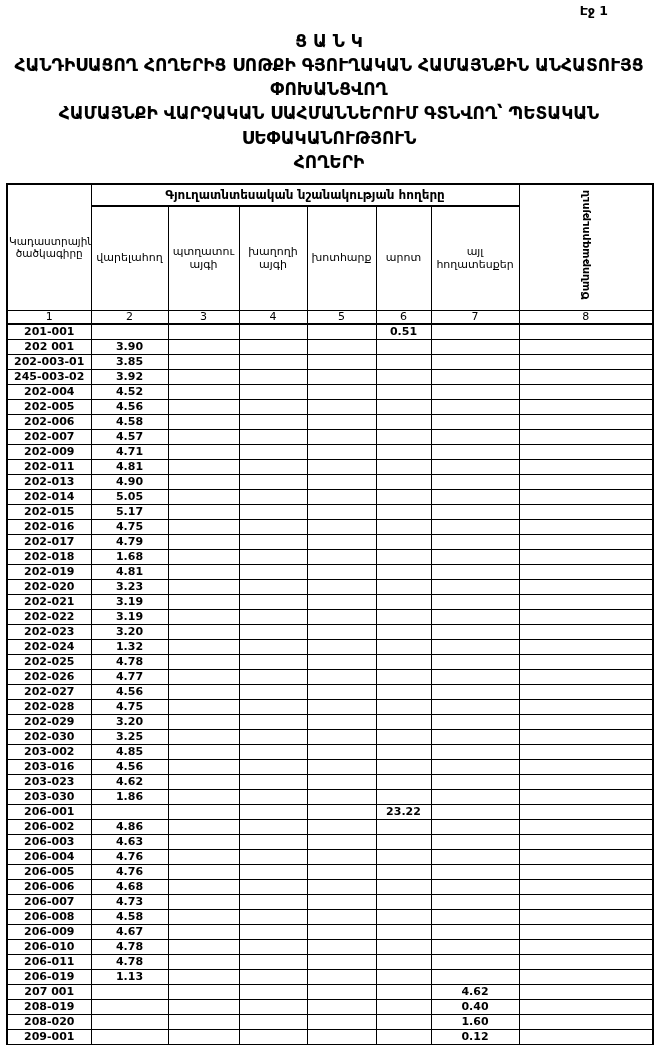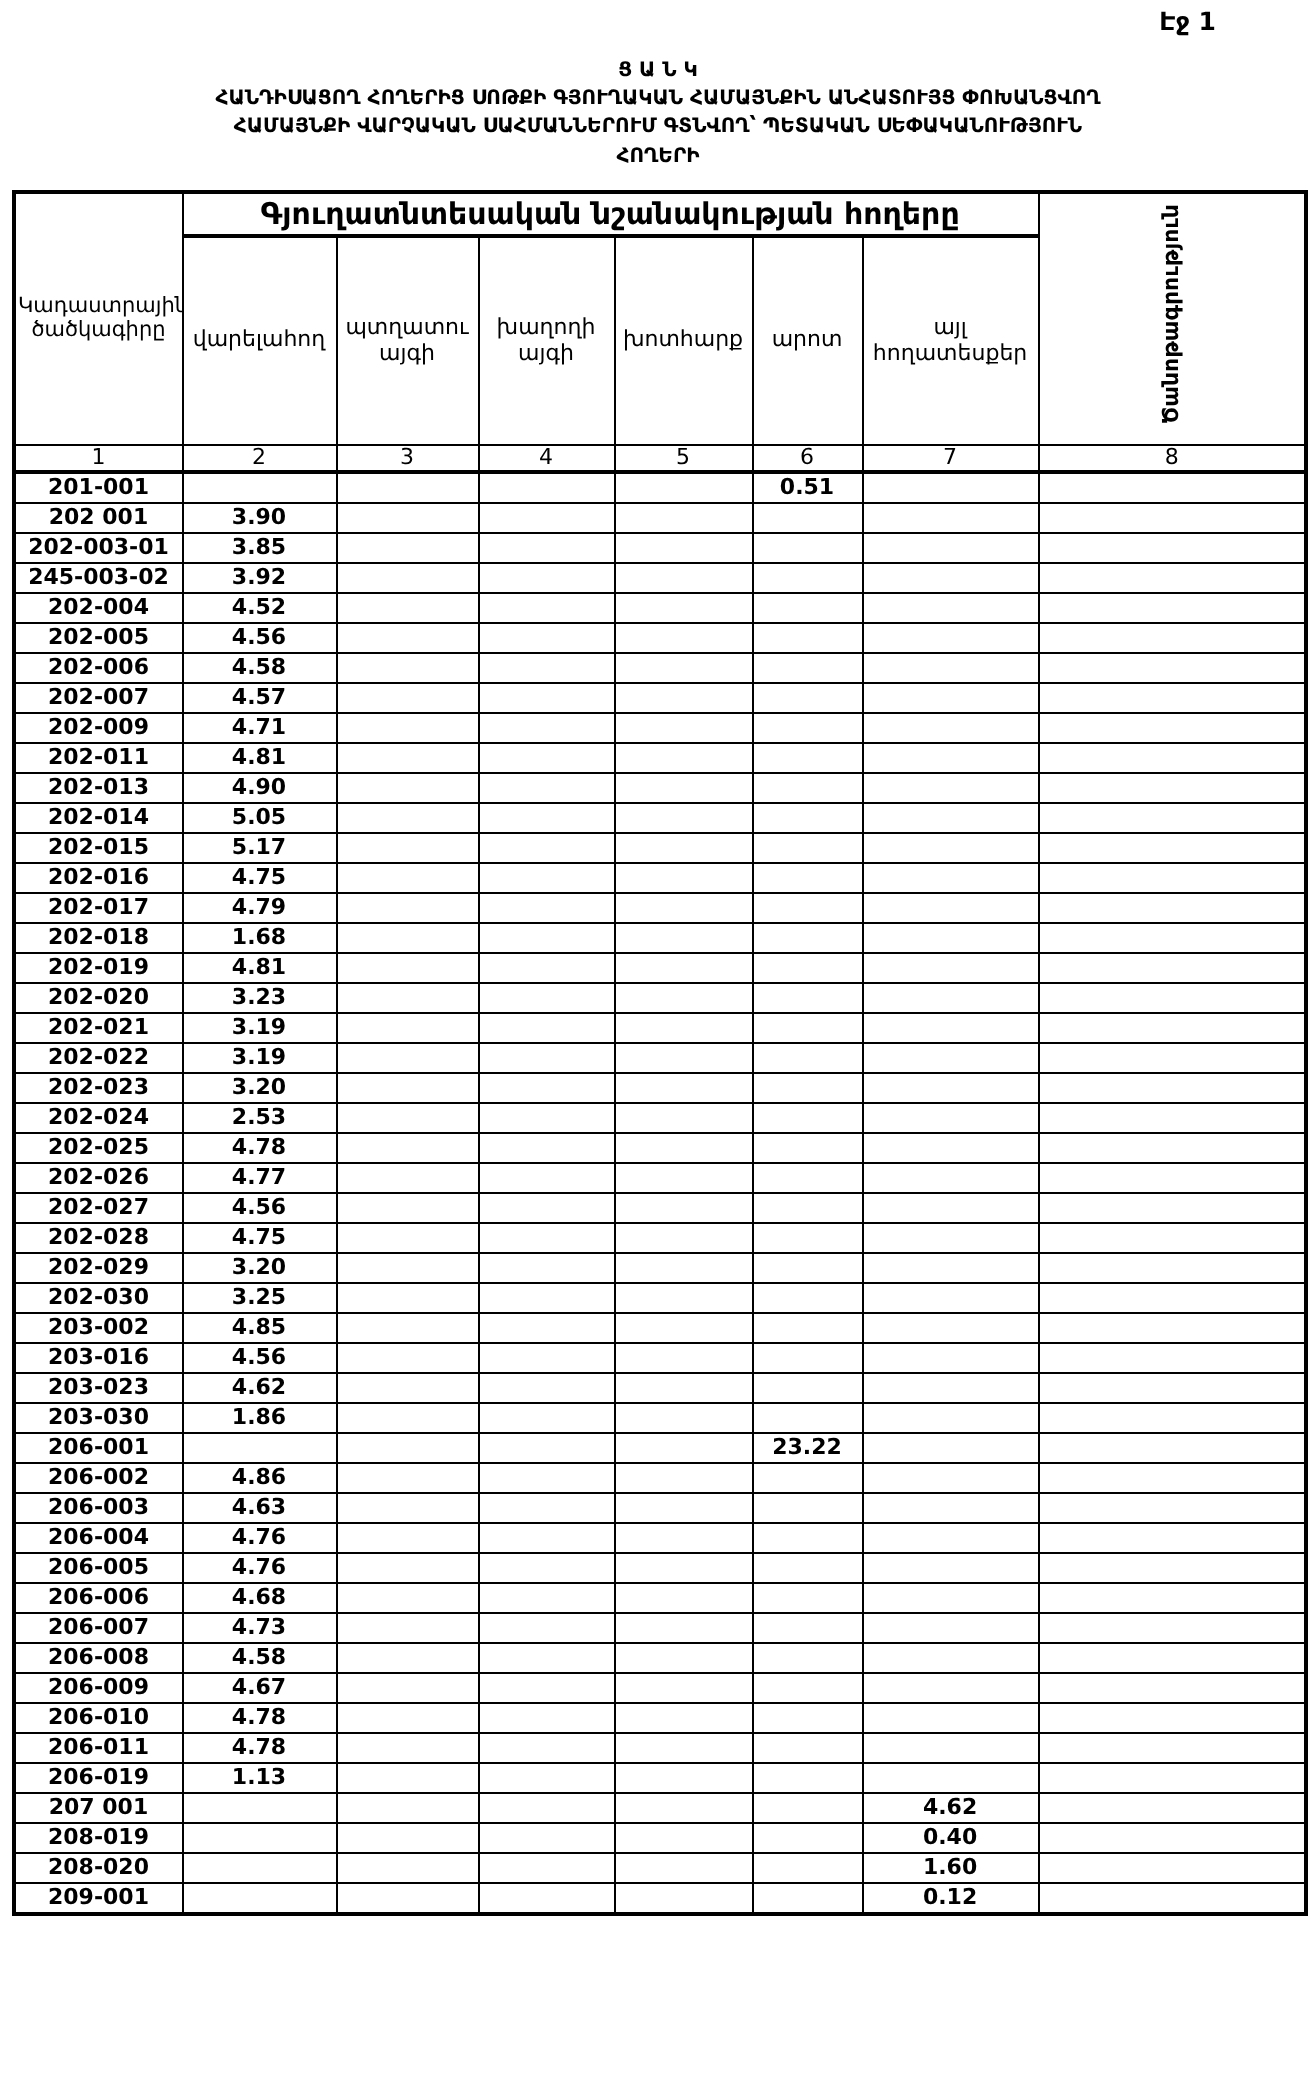--- a/index.html
+++ b/index.html
@@ -34,21 +34,21 @@
     margin-bottom: 2px;
   }
   .appendix {
     font-size: 11.5px;
     line-height: 1.18;
   }
   .doc-title {
     margin-top: 11px;
     text-align: center;
     font-weight: bold;
-    font-size: 10px;
+    font-size: 17px;
     line-height: 1.42;
   }
   table.land-table {
     margin: 9px 0 0 6px;
     border-collapse: collapse;
     table-layout: fixed;
     width: 646px;
     border: 2px solid #000;
   }
   .land-table th, .land-table td {
@@ -59,21 +59,21 @@
     font-weight: bold;
     overflow: hidden;
   }
   th.cadastral {
     font-size: 10.5px;
     line-height: 1.2;
     font-weight: normal;
   }
   th.group {
     height: 20px;
-    font-size: 15px;
+    font-size: 12px;
     border-bottom: 2px solid #000;
     margin-left: 40px;
   }
   tr.subhead th {
     height: 103px;
     font-size: 11px;
     line-height: 1.25;
     font-weight: normal;
   }
   th.note-col { vertical-align: middle; }
@@ -357,21 +357,21 @@
           <td>3.20</td>
           <td></td>
           <td></td>
           <td></td>
           <td></td>
           <td></td>
           <td></td>
         </tr>
         <tr>
           <td>202-024</td>
-          <td>2.53</td>
+          <td>1.32</td>
           <td></td>
           <td></td>
           <td></td>
           <td></td>
           <td></td>
           <td></td>
         </tr>
         <tr>
           <td>202-025</td>
           <td>4.78</td>

